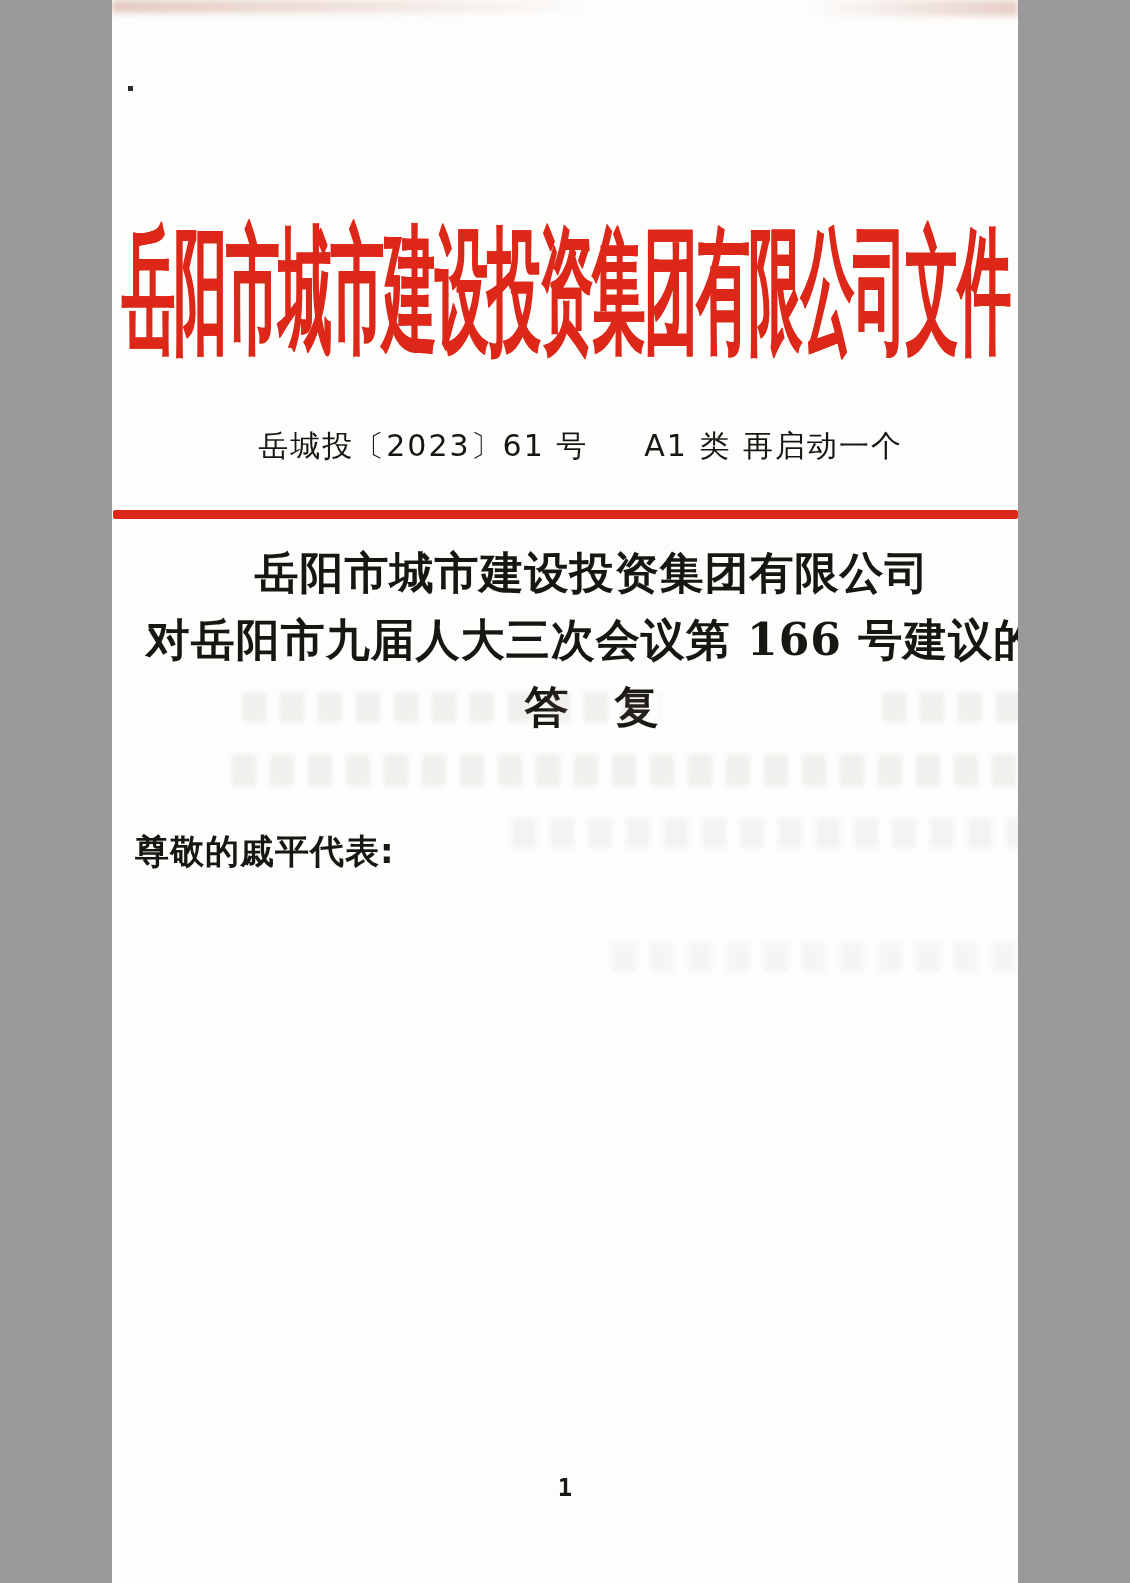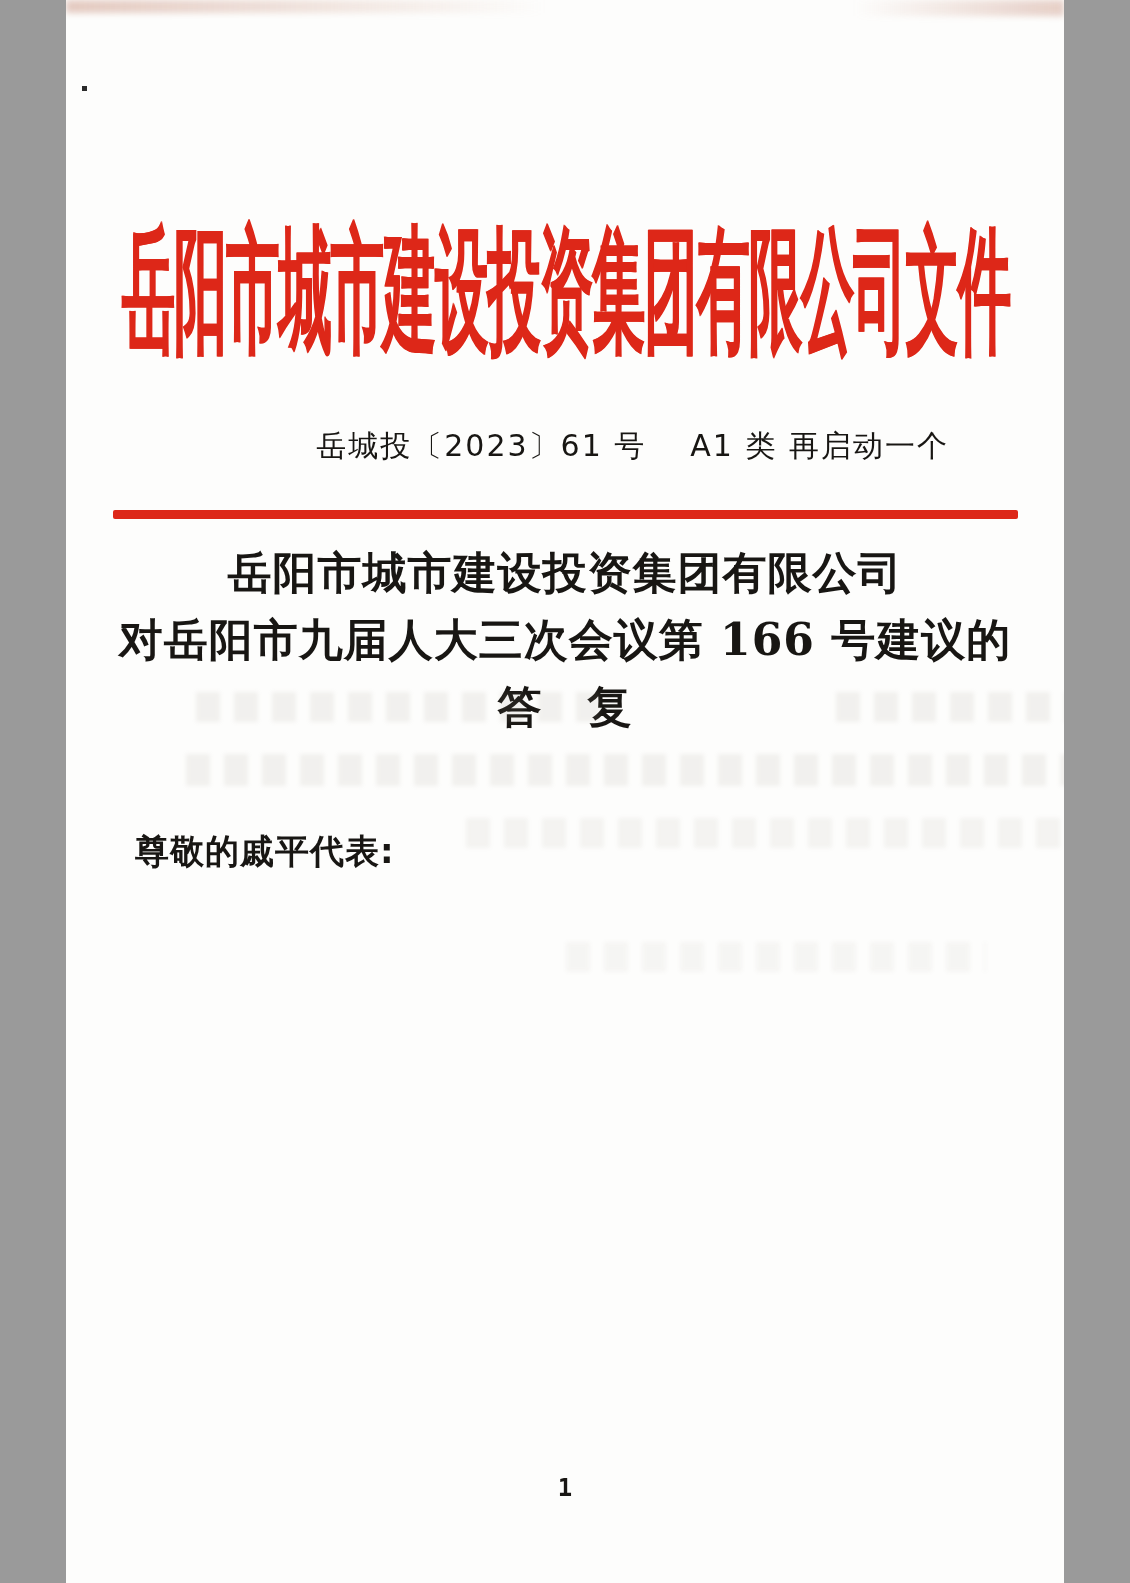--- a/index.html
+++ b/index.html
@@ -1,18 +1,18 @@
 <!DOCTYPE html>
 <html lang="zh"><head>
 <meta charset="utf-8">
 <style>
   html,body{margin:0;padding:0;background:#9a9a9a;}
   .page{
     position:relative;
-    width:998px;height:1583px;
+    width:906px;height:1583px;
     margin:0 auto;
     background:#fdfdfc;
     overflow:hidden;
     font-family:"DejaVu Sans","Liberation Sans",sans-serif;
     color:#181613;
   }
   
   .smudge{position:absolute;filter:blur(3px);pointer-events:none;}
   .smudge.tl{left:0;top:0;width:480px;height:13px;
     background:linear-gradient(90deg,rgba(196,138,118,.45),rgba(208,160,140,.25) 55%,rgba(208,160,140,0));}
@@ -36,21 +36,21 @@
     margin:0;white-space:nowrap;
     font-family:"DejaVu Serif","Liberation Serif",serif;
     font-weight:bold;font-size:56px;letter-spacing:-1px;
     transform:scale(0.95,2.45);transform-origin:center;
     text-shadow:1px 0 0 currentColor;
   }
   
   .doc-line{
     margin-top:56px;height:38px;
     padding-right:115px;
-    display:flex;justify-content:flex-end;gap:44px;
+    display:flex;justify-content:flex-end;gap:56px;
     font-size:30px;letter-spacing:2px;white-space:nowrap;
   }
   
   .red-rule{margin:46px auto 0 auto;width:905px;height:9px;border-radius:2px;}
 
   
   .doc-title{
     margin:20px auto 16px auto;width:960px;
     text-align:center;
     font-family:"DejaVu Serif","Liberation Serif",serif;

